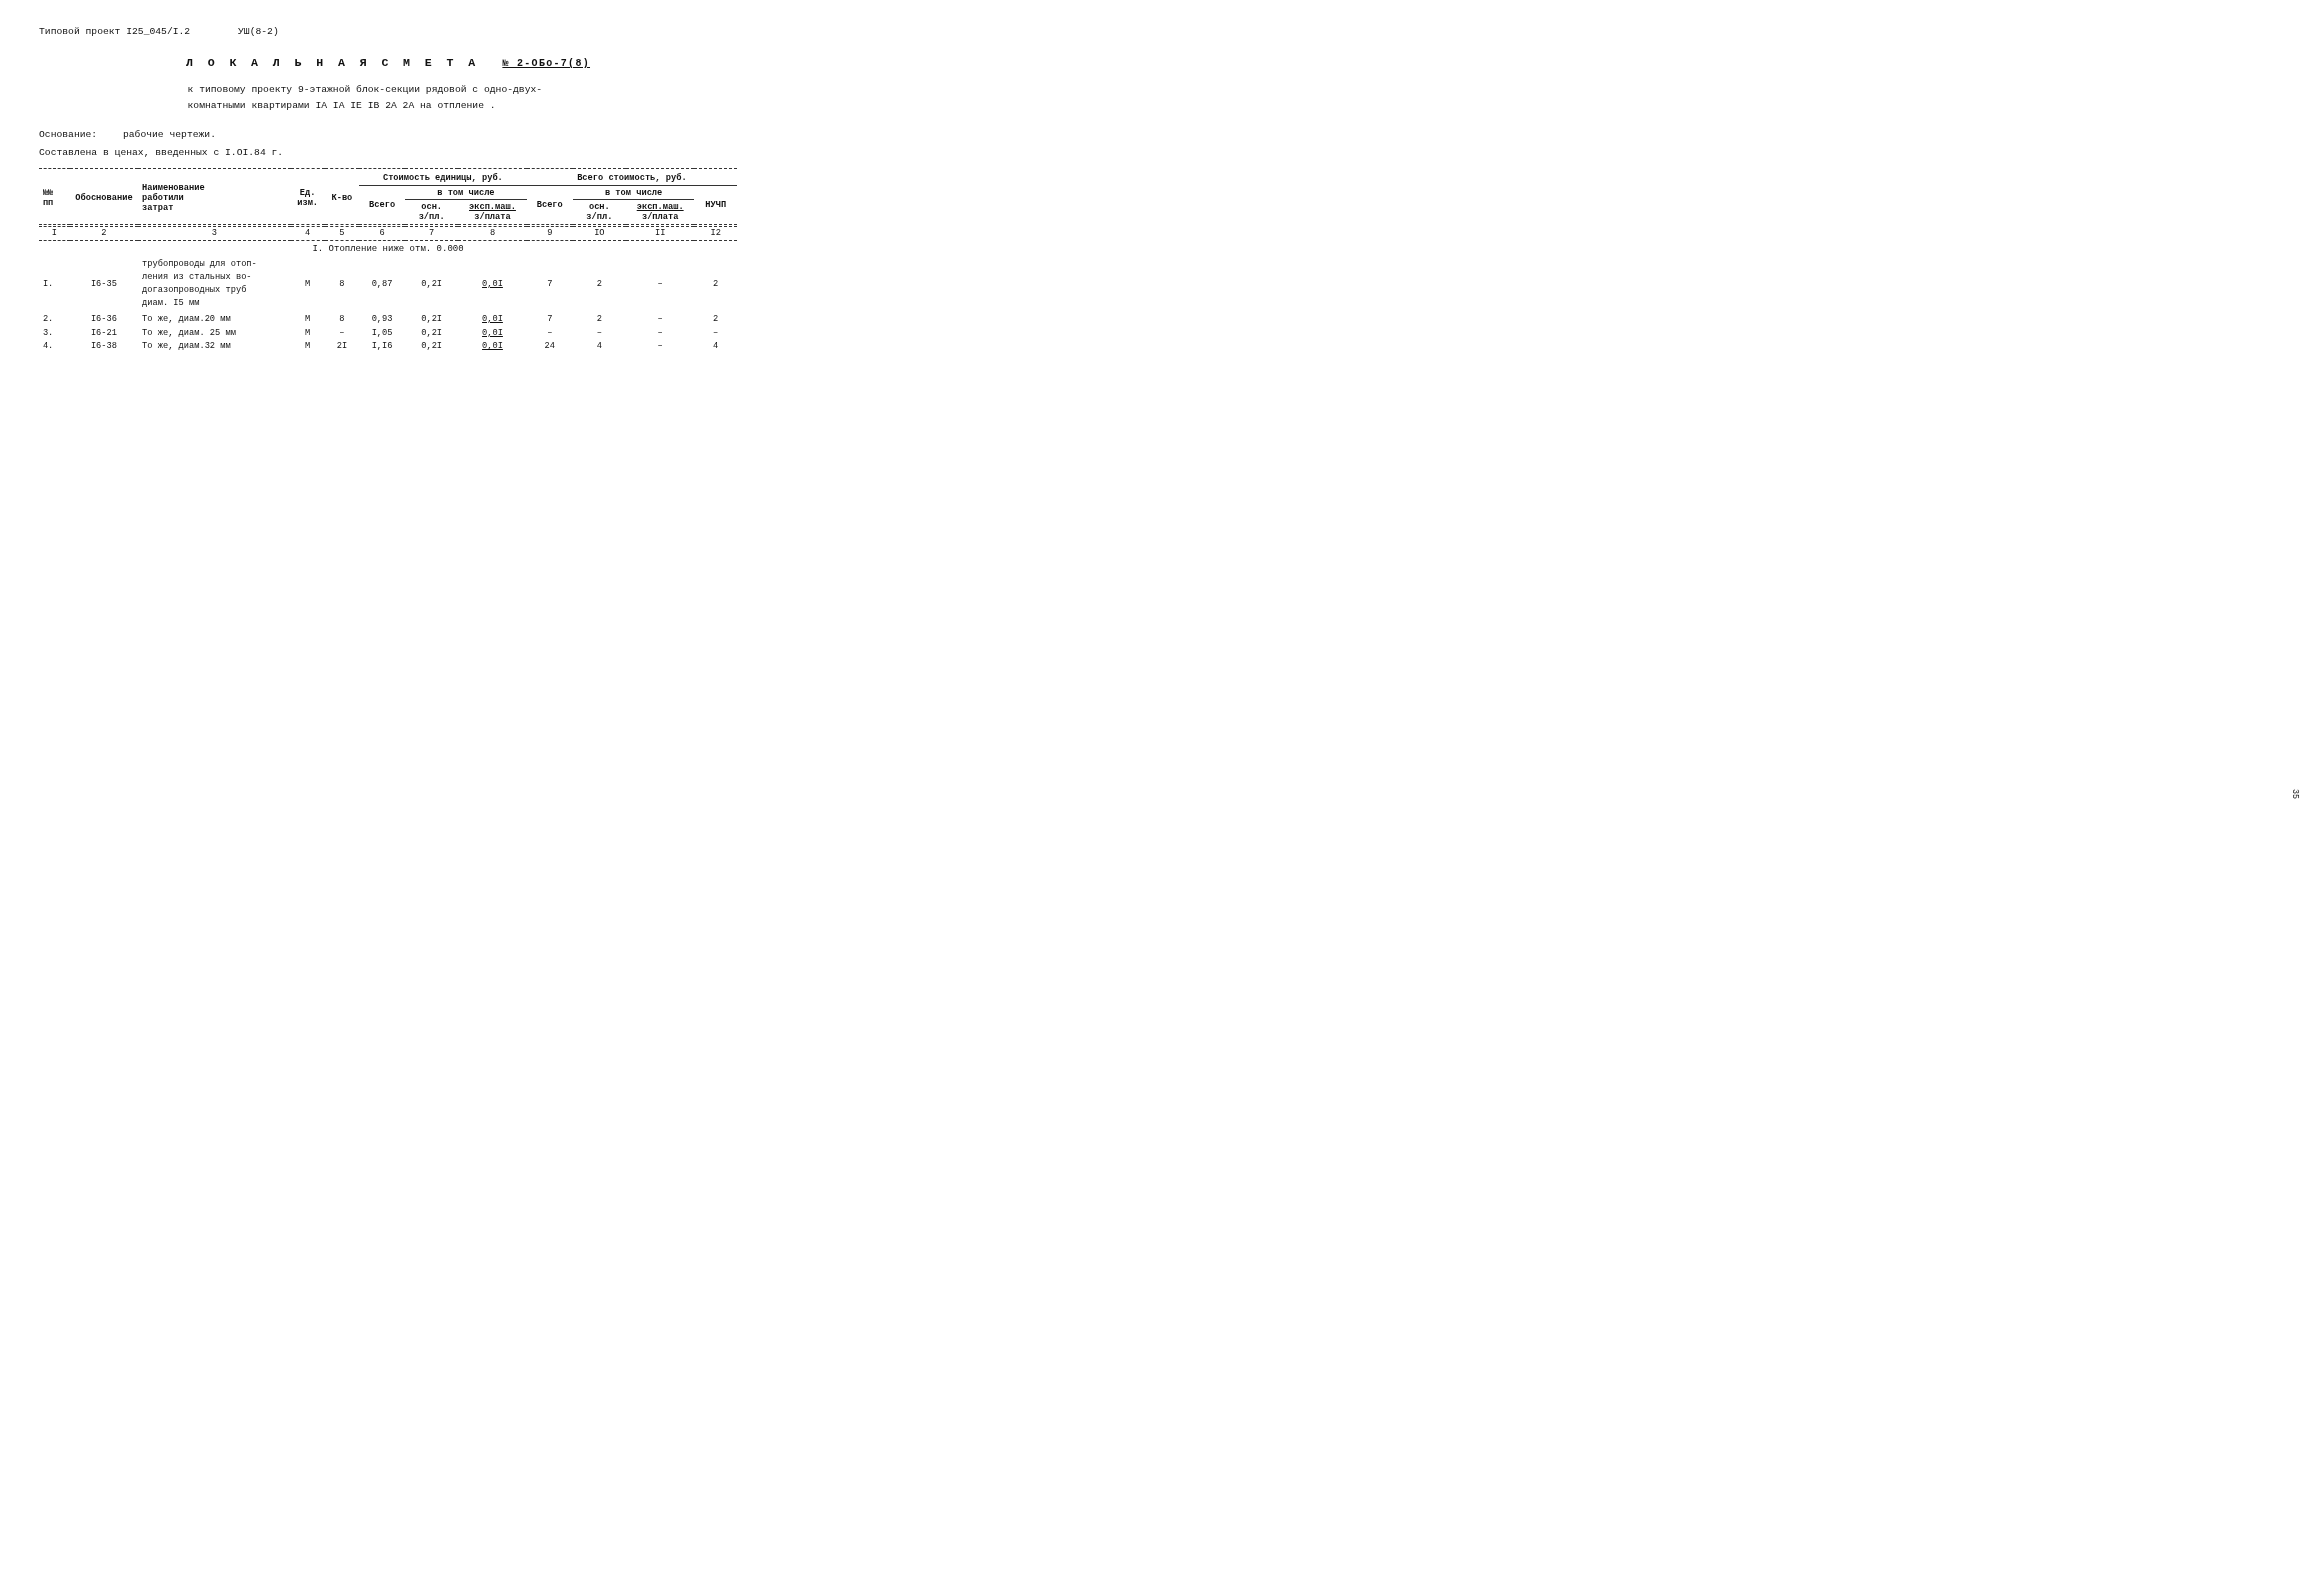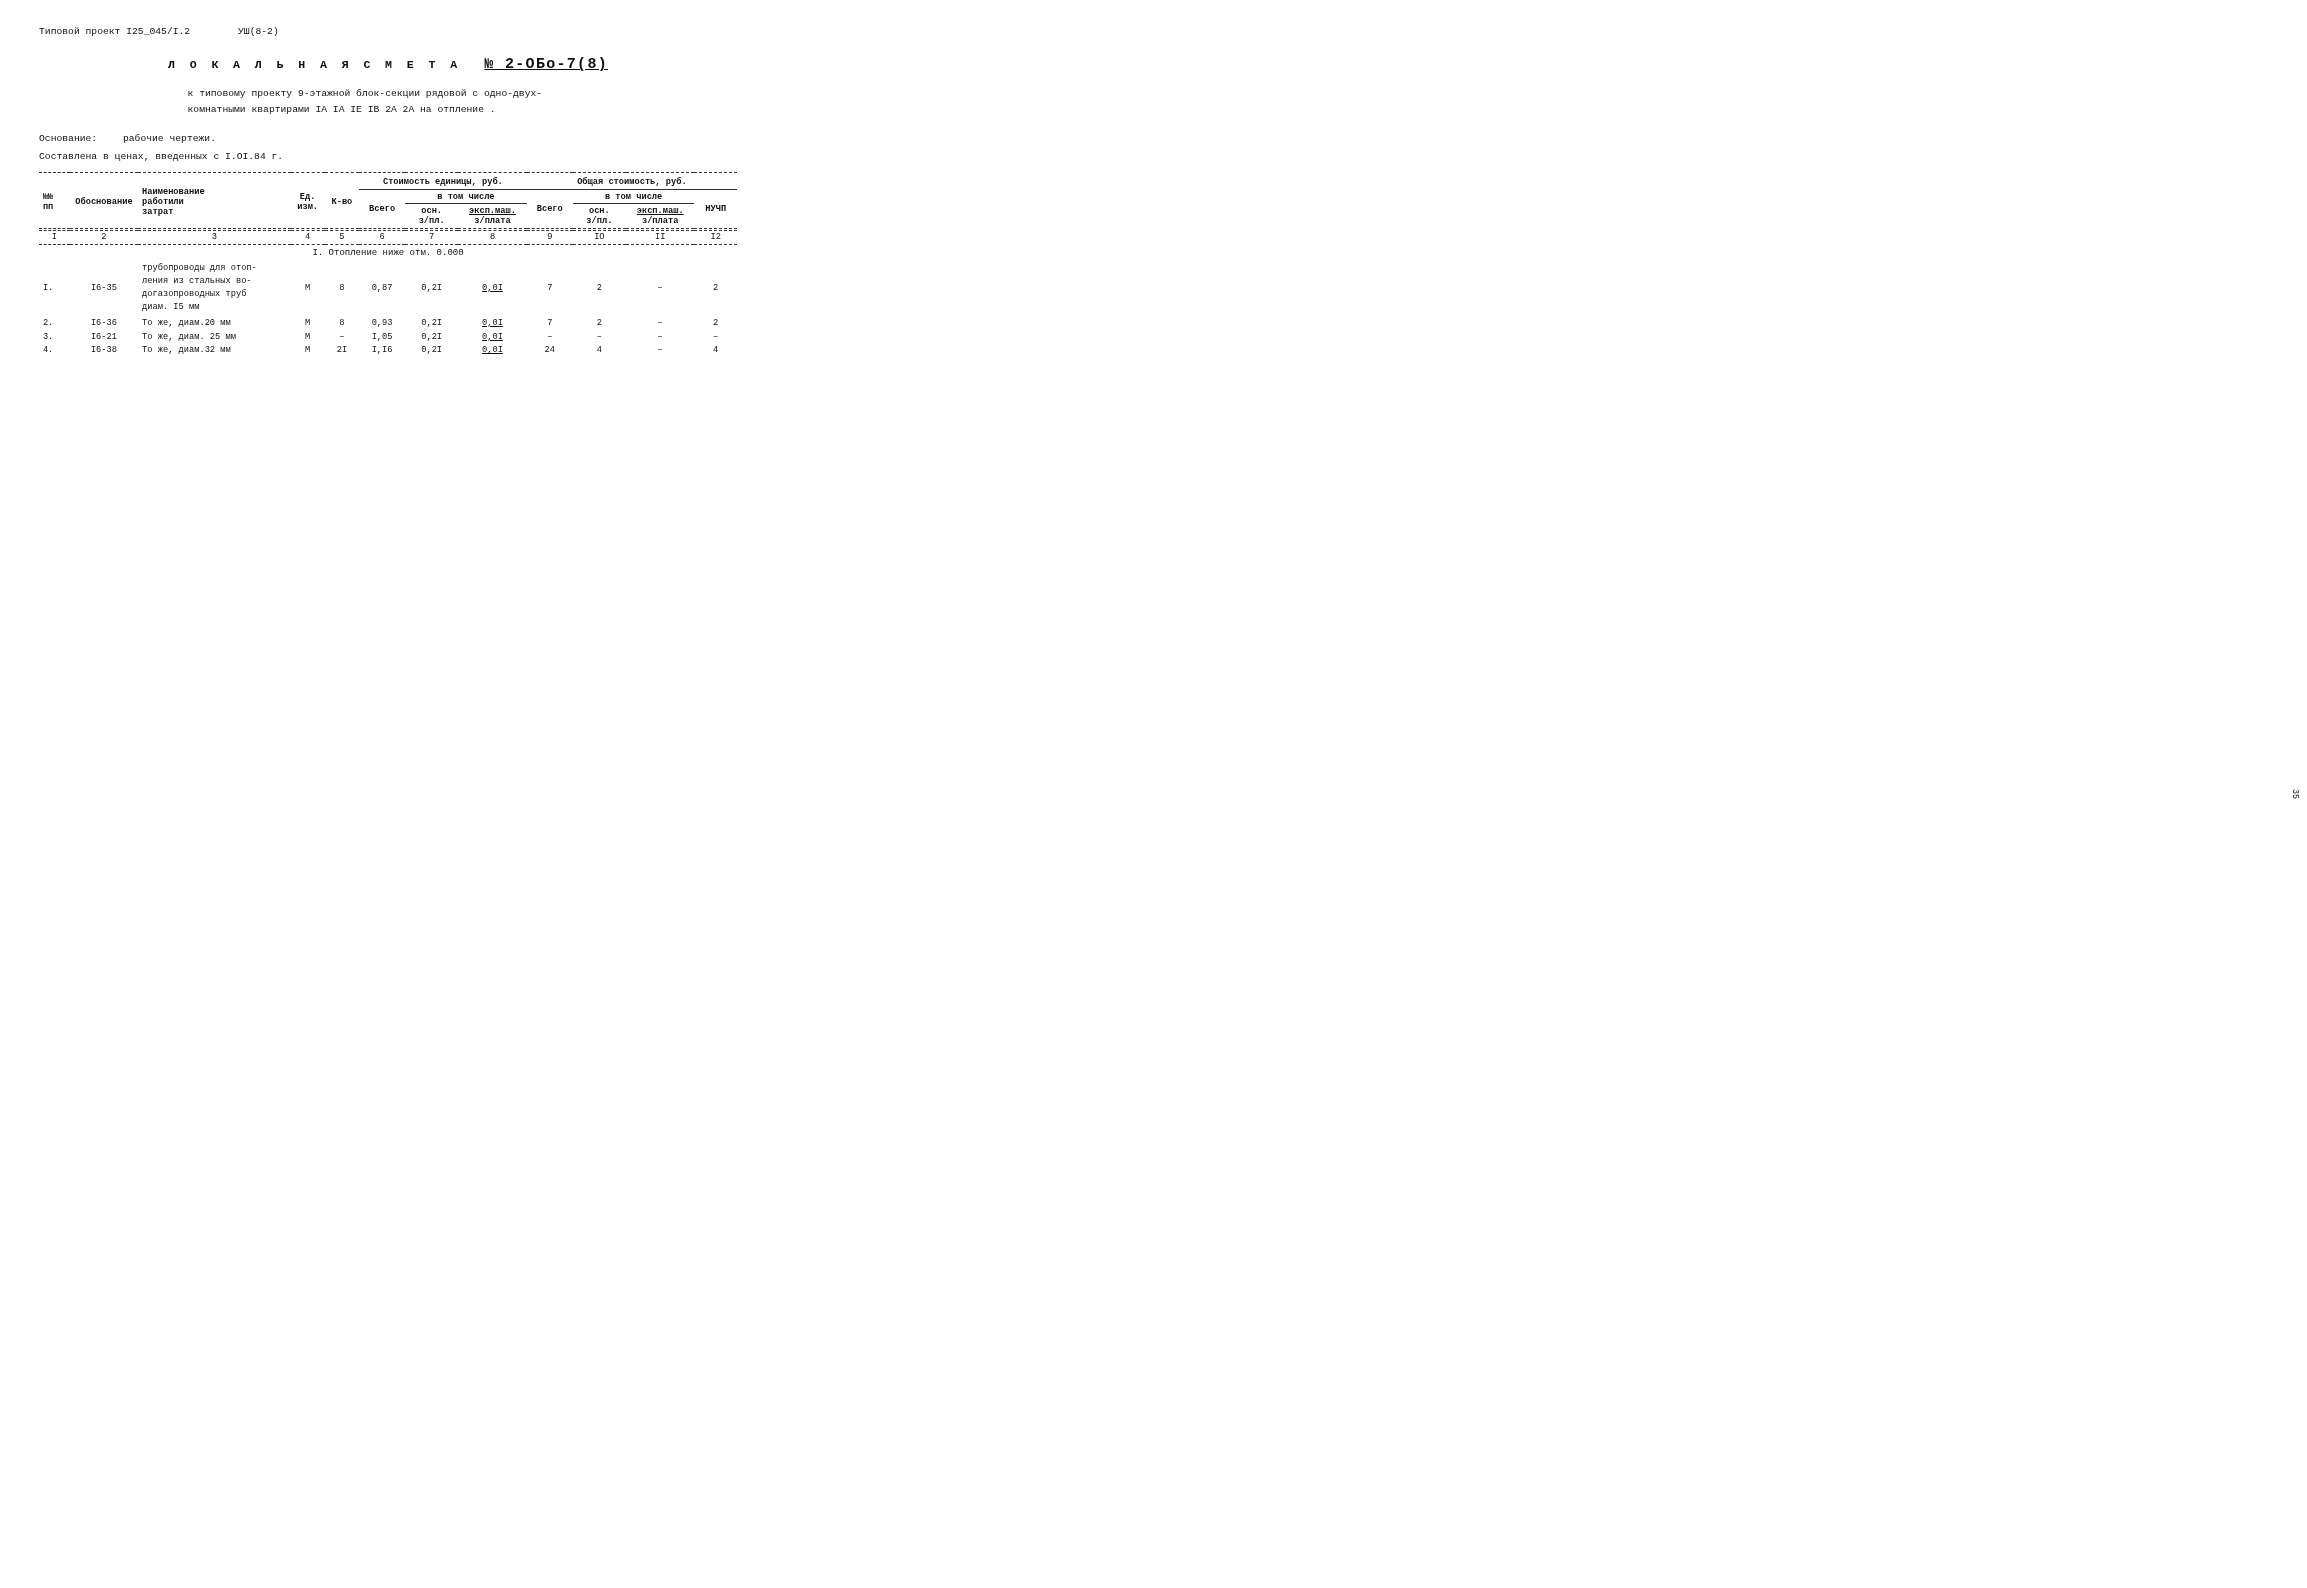--- a/index.html
+++ b/index.html
@@ -26,21 +26,21 @@
     .title-block {
       text-align: center;
       margin: 19.4px 0 13px 0;
     }
     .title-main {
       font-size: 11.6px;
       font-weight: bold;
       letter-spacing: 3.9px;
     }
     .title-num {
-      font-size: 15px;
+      font-size: 10px;
       font-weight: bold;
       letter-spacing: 1.3px;
       text-decoration: underline;
     }
     .subtitle {
       text-align: left;
       font-size: 9.7px;
       margin: 6.5px auto;
       max-width: 401px;
       line-height: 1.6;
@@ -137,21 +137,21 @@
       <td colspan="12" style="border-top: 1px dashed #333; height: 2.6px; padding:0;"></td>
     </tr>
 
     <tr>
       <th rowspan="3" class="left">№№<br>пп</th>
       <th rowspan="3">Обосно­вание</th>
       <th rowspan="3" class="left">Наименование<br>работили<br>затрат</th>
       <th rowspan="3">Ед.<br>изм.</th>
       <th rowspan="3">К-во</th>
       <th colspan="3" style="border-bottom:0.6px solid #333;">Стоимость единицы,  руб.</th>
-      <th colspan="4" style="border-bottom:0.6px solid #333;">Общая стоимость, руб.</th>
+      <th colspan="4" style="border-bottom:0.6px solid #333;">Всего стоимость, руб.</th>
     </tr>
     <tr>
       <th rowspan="2">Всего</th>
       <th colspan="2" style="border-bottom:0.6px solid #333;">в том числе</th>
       <th rowspan="2">Всего</th>
       <th colspan="2" style="border-bottom:0.6px solid #333;">в том числе</th>
       <th rowspan="2">НУЧП</th>
     </tr>
     <tr>
       <th>осн.<br>з/пл.</th>

